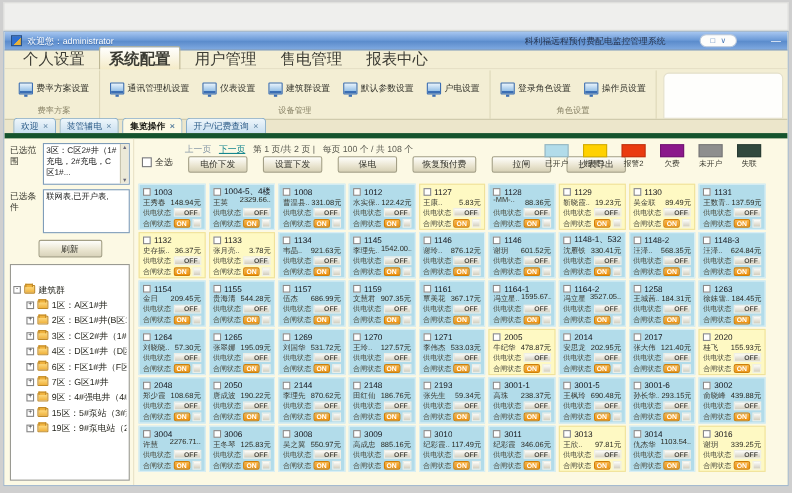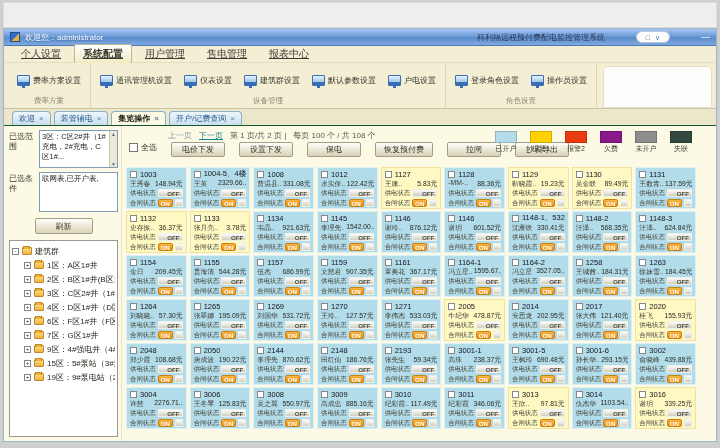--- a/index.html
+++ b/index.html
@@ -16,54 +16,54 @@
             border-bottom:1px solid #4c79b4;}
   .appicon{width:10px;height:10px;background:linear-gradient(135deg,#2f6fd0 55%,#e8b23a 55%);border:1px solid #274f86;flex:none;}
   .welcome{font-size:8px;color:#ffffff;text-shadow:0 1px 1px #3f6aa6;white-space:nowrap;}
   .systitle{margin-left:auto;font-size:8px;color:#26344e;white-space:nowrap;}
   .skinpill{margin-left:26px;width:34px;height:12px;background:#fdfdfb;border:1px solid #b8c8dc;border-radius:7px;
             display:flex;align-items:center;justify-content:center;gap:5px;font-size:7px;color:#4a7ab8;line-height:1;}
   .minbtn{margin-left:26px;font-size:9px;color:#ffffff;line-height:1;cursor:default;}
 
   
   .menubar{height:17px;display:flex;align-items:center;gap:4px;padding:0 8px;background:#f3eed4;border-bottom:1px solid #e3ddc2;}
-  .mitem{font-size:10px;color:#3c3c34;padding:2px 8px;border:1px solid transparent;white-space:nowrap;text-decoration:underline;}
+  .mitem{font-size:14px;color:#3c3c34;padding:2px 8px;border:1px solid transparent;white-space:nowrap;}
   .mitem.active{background:linear-gradient(180deg,#ffffff,#f3e9c2);border:1px solid #bdb794;border-radius:2px;font-weight:bold;}
 
   
   .ribbon{height:46px;display:flex;align-items:stretch;background:#f3eed4;border-bottom:1px solid #c9c4a6;padding:1px 4px 0 4px;}
   .rgroup{display:flex;flex-direction:column;border-right:1px solid #ddd7b8;padding:1px 4px 0 4px;}
   .rbtns{flex:1;display:flex;align-items:center;gap:2px;}
   .rbtn{display:flex;align-items:center;gap:3px;padding:3px 4px;border:1px solid transparent;border-radius:2px;background:none;font-size:8px;color:#33332b;white-space:nowrap;}
   .ricon{width:13px;height:11px;border:1px solid #3a6eb4;border-radius:1px;background:linear-gradient(180deg,#e8f3fc 0%,#9cc4e8 70%,#3a6eb4 72%,#3a6eb4 100%);position:relative;flex:none;}
   .ricon:after{content:"";position:absolute;left:4px;right:4px;bottom:-3px;height:2px;background:#3a6eb4;}
   .glabel{height:12px;text-align:center;font-size:7.5px;color:#8a8468;}
   .rfill{flex:1;margin:2px 0 0 6px;background:#fefefc;border:1px solid #e4e0ca;border-radius:5px 5px 0 0;}
 
   
-  .tabstrip{height:17px;display:flex;align-items:flex-end;gap:3px;padding:2px 0 0 8px;background:#ece6cb;border-bottom:1px solid #14532d;}
+  .tabstrip{height:17px;display:flex;align-items:flex-end;gap:3px;padding:2px 0 0 8px;background:#ece6cb;border-bottom:5px solid #14532d;}
   .dtab{display:flex;align-items:center;gap:4px;height:14px;padding:0 6px;font-size:8px;color:#2a5a86;
         background:linear-gradient(180deg,#eef6fb,#c9dff0);border:1px solid #88aecb;border-bottom:none;border-radius:4px 4px 0 0;white-space:nowrap;}
   .dtab.active{background:#fcf9e4;color:#1a1a14;font-weight:bold;}
   .tclose{font-size:8px;color:#5a80a0;line-height:1;}
 
   
   .content{flex:1;display:flex;background:#fcf9e4;overflow:hidden;}
   .sidebar{width:118px;flex:none;padding:4px 3px 4px 5px;display:flex;flex-direction:column;border-right:1px solid #e8e2c6;}
   .srow{display:flex;gap:6px;margin-bottom:4px;}
   .slab{width:24px;font-size:8px;color:#3a3a30;line-height:1.25;padding-top:2px;flex:none;}
   .sbox{flex:1;background:#ffffff;border:1px solid #7f9db9;font-size:7.5px;color:#222;padding:1px 2px;overflow:hidden;position:relative;line-height:1.3;}
   .sbox.h1{height:38px;padding-right:9px;}
   .sbox.h2{height:40px;}
   .sscroll{position:absolute;top:0;right:0;bottom:0;width:8px;background:#ece9d8;border-left:1px solid #c8c4ae;
            display:flex;flex-direction:column;justify-content:space-between;align-items:center;font-size:5px;color:#667;}
   .sbtn{width:100%;height:16px;margin:2px 0;background:linear-gradient(180deg,#fefefb,#e9e4cf 60%,#d9d3ba);
         border:1px solid #a39f86;border-radius:2px;font-size:8px;color:#33332b;display:flex;align-items:center;justify-content:center;white-space:nowrap;}
   .sbtn.small{width:58px;align-self:center;}
-  .tree{flex:1;margin-top:4px;background:#ffffff;border:1px solid #9a9a92;padding:3px 2px;overflow:hidden;font-size:8px;color:#26261e;}
+  .tree{flex:1;margin-top:4px;background:#ffffff;border:1px solid #9a9a92;padding:15px 2px;overflow:hidden;font-size:8px;color:#26261e;}
   .trow{display:flex;align-items:center;gap:3px;height:14px;white-space:nowrap;overflow:hidden;}
   .trow.child{padding-left:12px;}
   .pm{width:7px;height:7px;flex:none;background:#fff;border:1px solid #848484;font-size:6px;line-height:5px;text-align:center;color:#333;}
   .folder{width:10px;height:8px;flex:none;background:linear-gradient(180deg,#ffe08a,#f0b23c);border:1px solid #c08a28;border-radius:1px;position:relative;}
   .folder:before{content:"";position:absolute;top:-2px;left:0;width:5px;height:2px;background:#f0b23c;border:1px solid #c08a28;border-bottom:none;}
 
   
   .main{flex:1;position:relative;padding:3px 0 0 2px;overflow:hidden;}
   .pagerow{height:13px;display:flex;align-items:center;gap:7px;padding-left:44px;font-size:8px;color:#5a5a50;white-space:nowrap;}
   .plink{color:#8a9aa8;}

